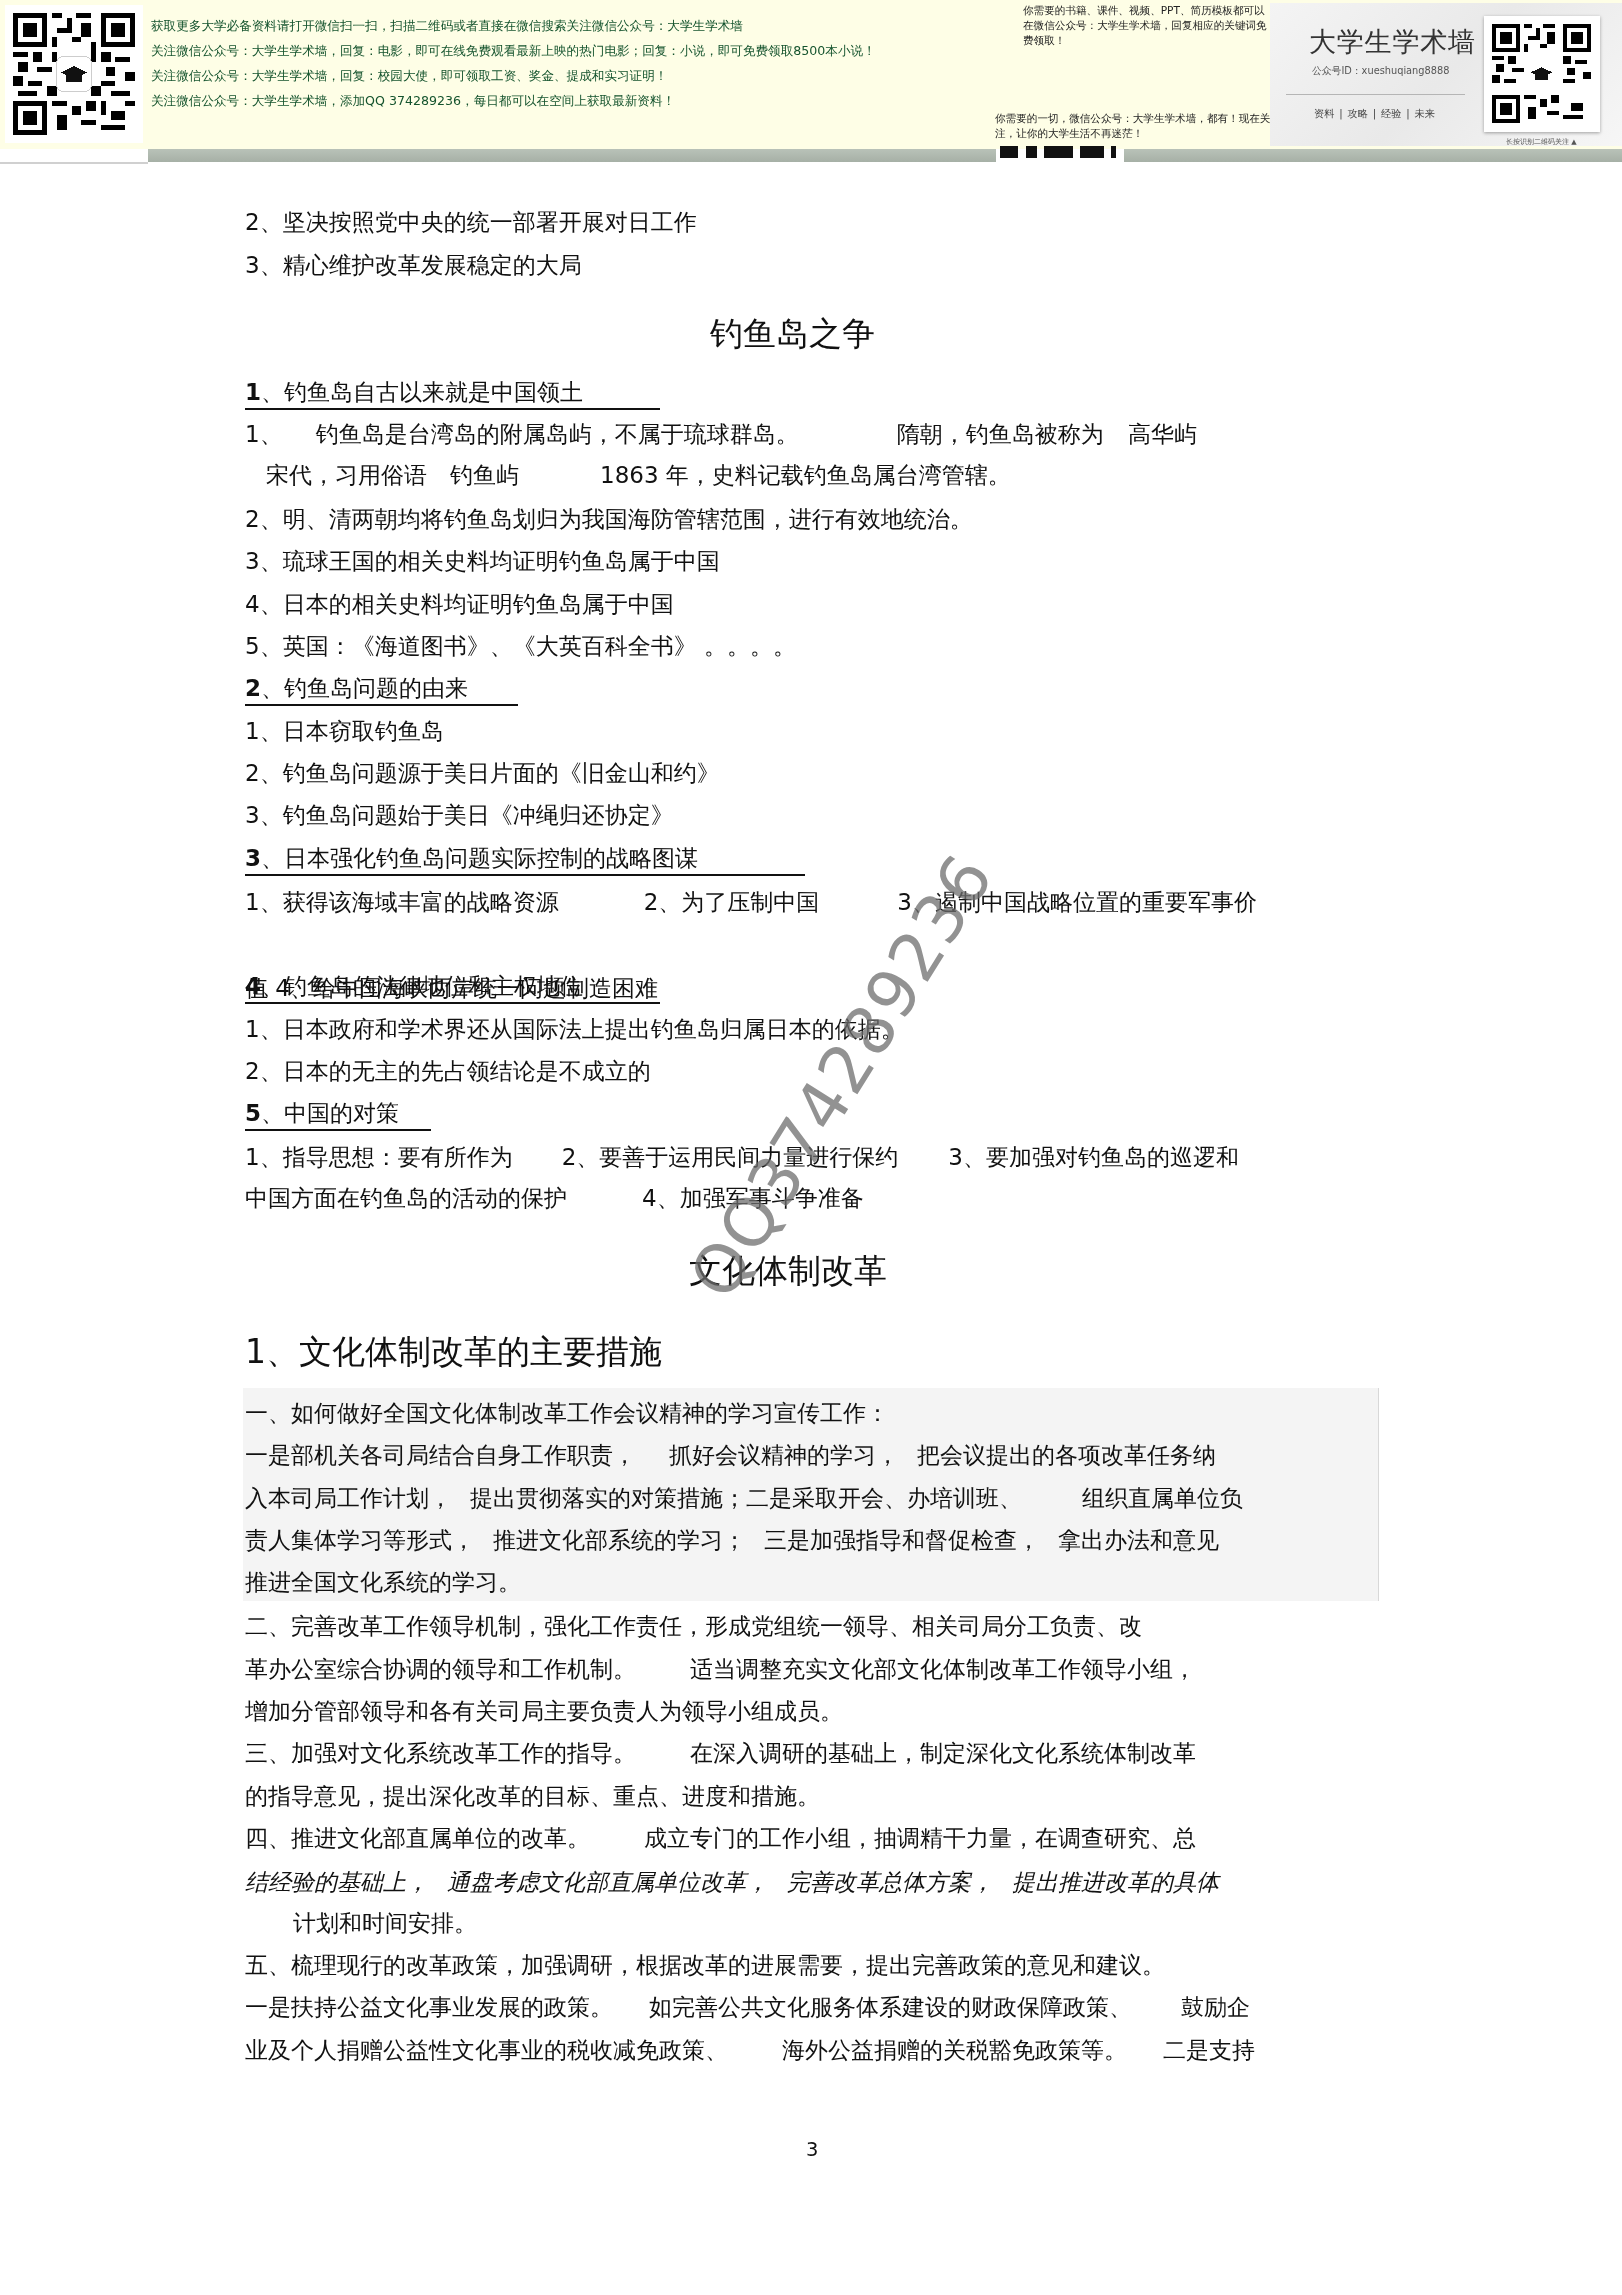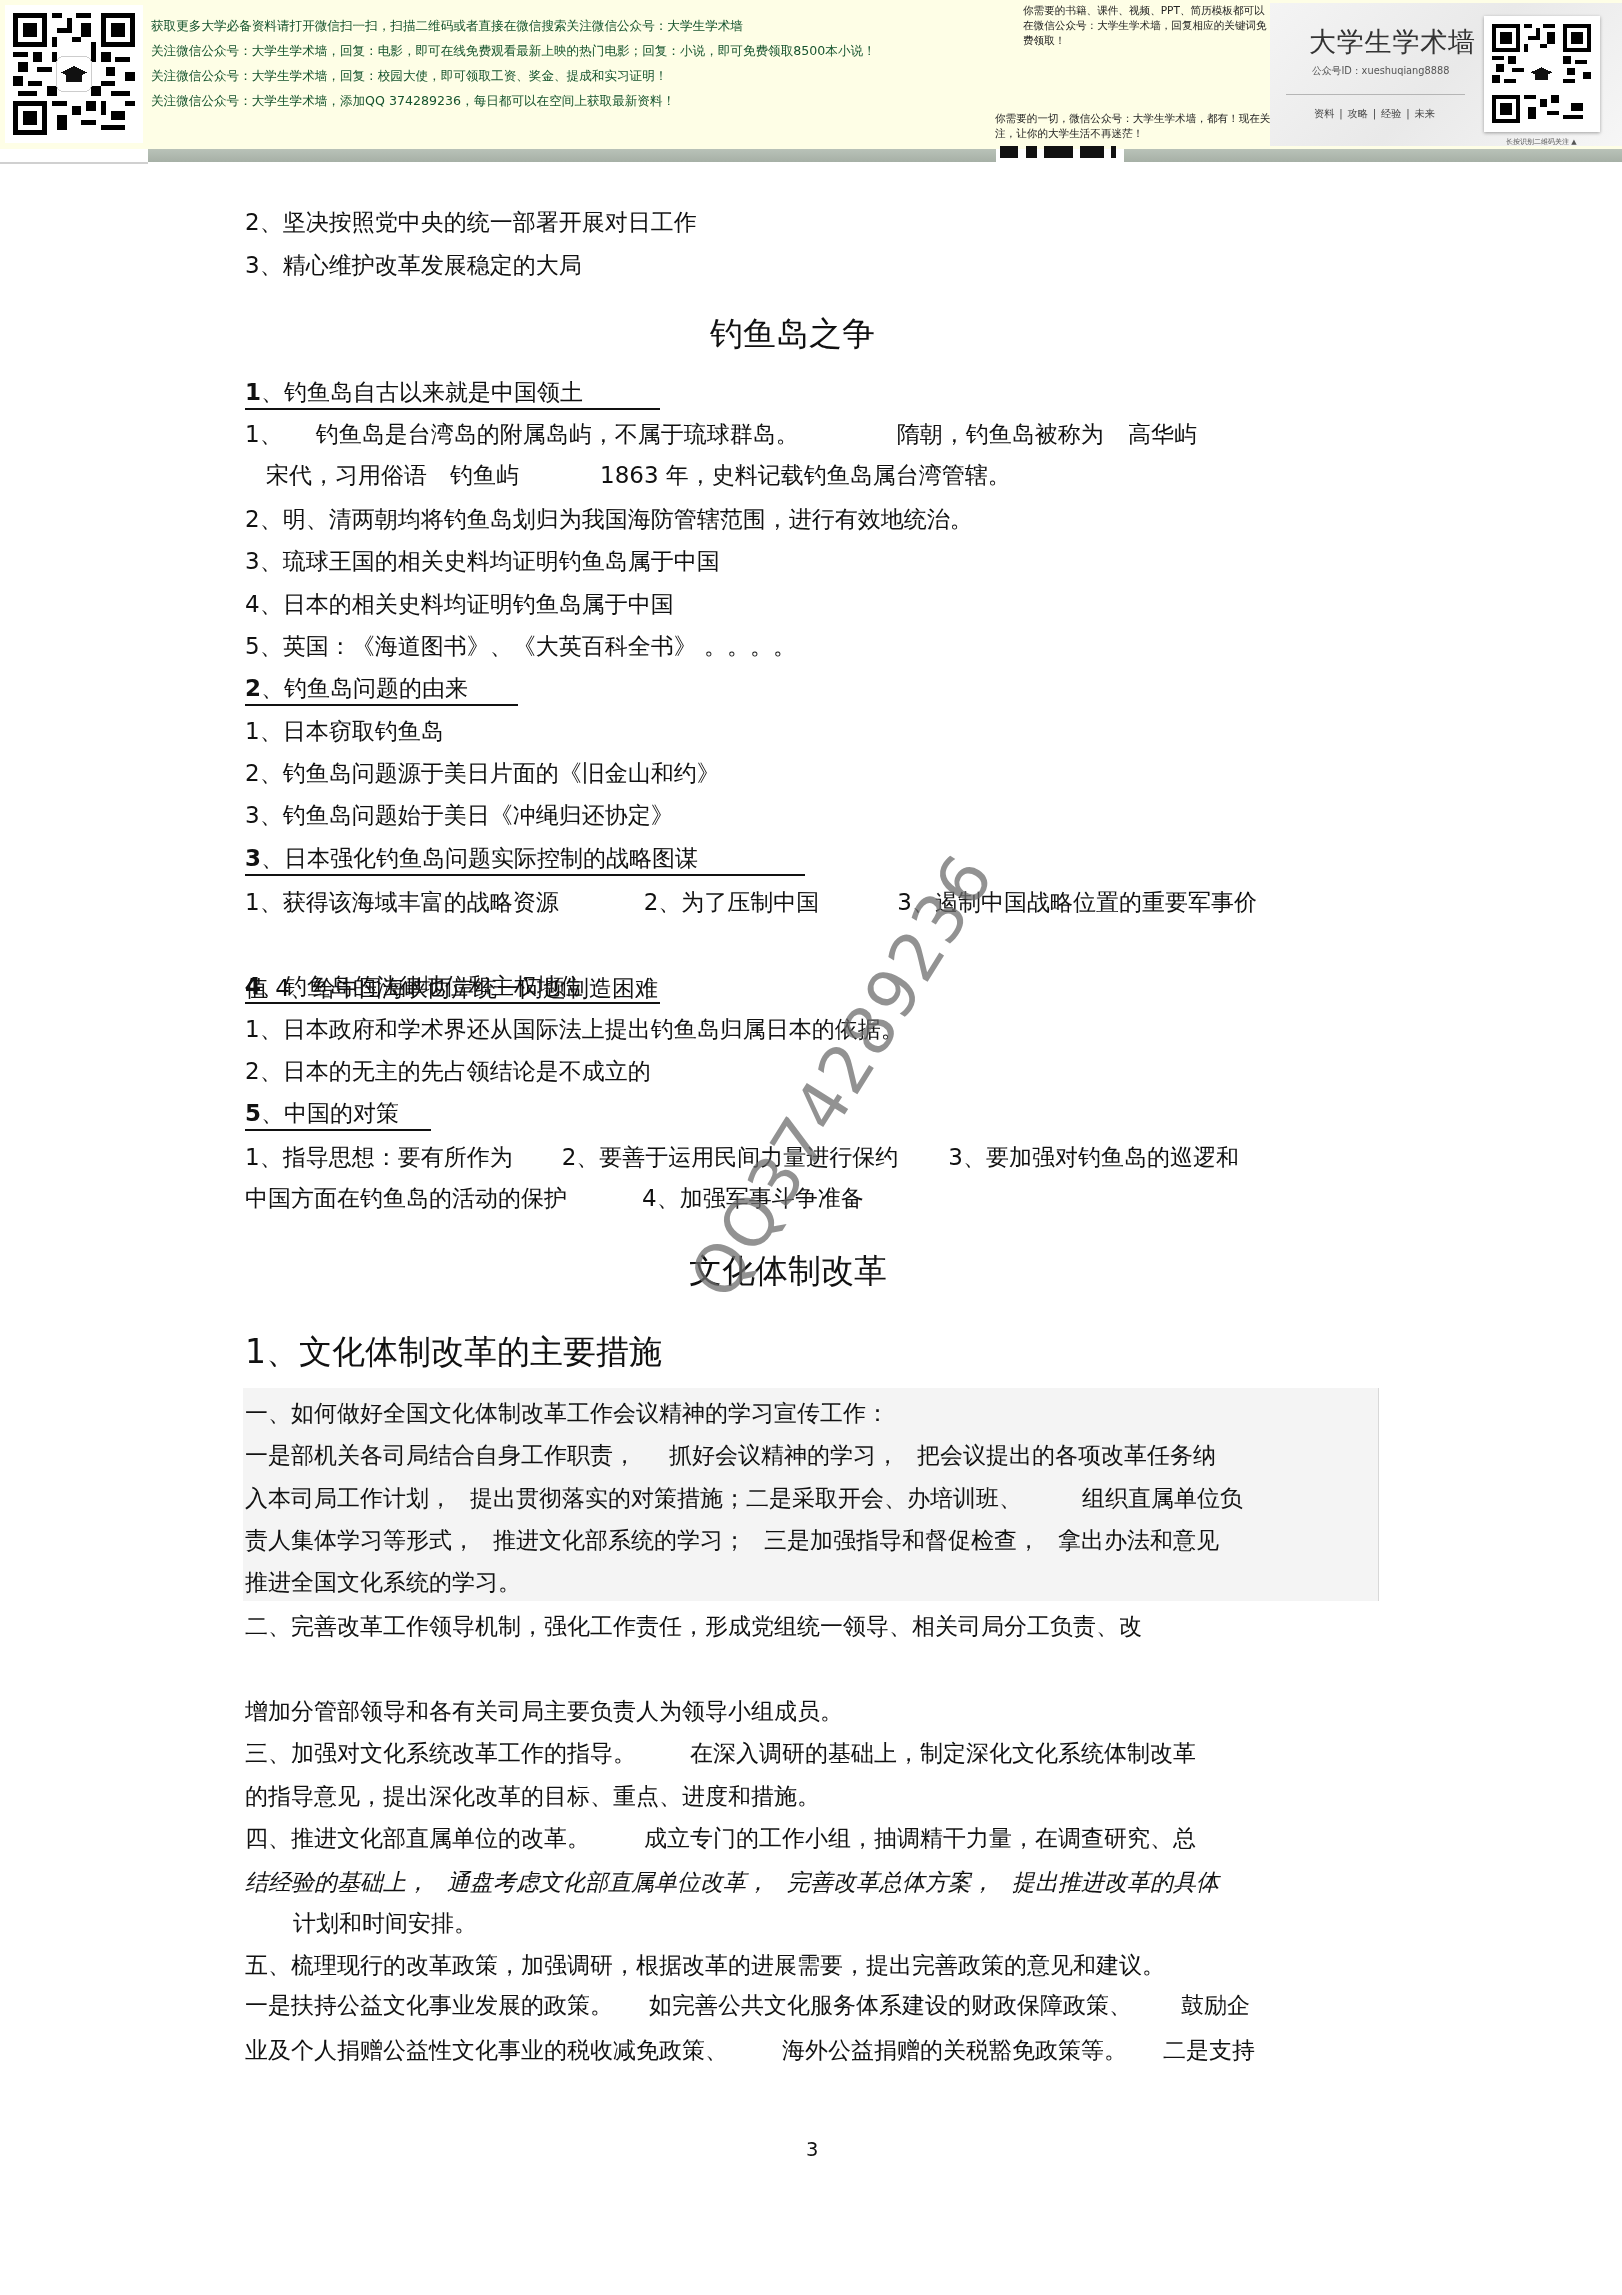--- a/index.html
+++ b/index.html
@@ -254,34 +254,37 @@
   </div>
   <div class="line" style="top:1484px;">
     <span>入本司局工作计划，</span><span class="gap" style="width:18px"></span><span>提出贯彻落实的对策措施；二是采取开会、办培训班、</span><span class="gap" style="width:60px"></span><span>组织直属单位负</span>
   </div>
   <div class="line" style="top:1526px;">
     <span>责人集体学习等形式，</span><span class="gap" style="width:18px"></span><span>推进文化部系统的学习；</span><span class="gap" style="width:18px"></span><span>三是加强指导和督促检查，</span><span class="gap" style="width:18px"></span><span>拿出办法和意见</span>
   </div>
   <div class="line" style="top:1568px;">推进全国文化系统的学习。</div>
 
   <div class="line" style="top:1612px;">二、完善改革工作领导机制，强化工作责任，形成党组统一领导、相关司局分工负责、改</div>
+  <div class="line" style="top:1655px;">
+    <span>革办公室综合协调的领导和工作机制。</span><span class="gap" style="width:54px"></span><span>适当调整充实文化部文化体制改革工作领导小组，</span>
+  </div>
   <div class="line" style="top:1697px;">增加分管部领导和各有关司局主要负责人为领导小组成员。</div>
   <div class="line" style="top:1739px;">
     <span>三、加强对文化系统改革工作的指导。</span><span class="gap" style="width:54px"></span><span>在深入调研的基础上，制定深化文化系统体制改革</span>
   </div>
   <div class="line" style="top:1782px;">的指导意见，提出深化改革的目标、重点、进度和措施。</div>
   <div class="line" style="top:1824px;">
     <span>四、推进文化部直属单位的改革。</span><span class="gap" style="width:54px"></span><span>成立专门的工作小组，抽调精干力量，在调查研究、总</span>
   </div>
   <div class="line" style="top:1868px;font-style:italic;">
     <span>结经验的基础上，</span><span class="gap" style="width:18px"></span><span>通盘考虑文化部直属单位改革，</span><span class="gap" style="width:18px"></span><span>完善改革总体方案，</span><span class="gap" style="width:18px"></span><span>提出推进改革的具体</span>
   </div>
   <div class="line" style="top:1909px;margin-left:48px;">计划和时间安排。</div>
   <div class="line" style="top:1951px;">五、梳理现行的改革政策，加强调研，根据改革的进展需要，提出完善政策的意见和建议。</div>
-  <div class="line" style="top:1993px;font-family:Liberation Mono, monospace;">
+  <div class="line" style="top:1993px;">
     <span>一是扶持公益文化事业发展的政策。</span><span class="gap" style="width:36px"></span><span>如完善公共文化服务体系建设的财政保障政策、</span><span class="gap" style="width:49px"></span><span>鼓励企</span>
   </div>
   <div class="line" style="top:2036px;">
     <span>业及个人捐赠公益性文化事业的税收减免政策、</span><span class="gap" style="width:54px"></span><span>海外公益捐赠的关税豁免政策等。</span><span class="gap" style="width:36px"></span><span>二是支持</span>
   </div>
 
   <div class="watermark">QQ374289236</div>
 
   <div class="page-number">3</div>
 </div>

